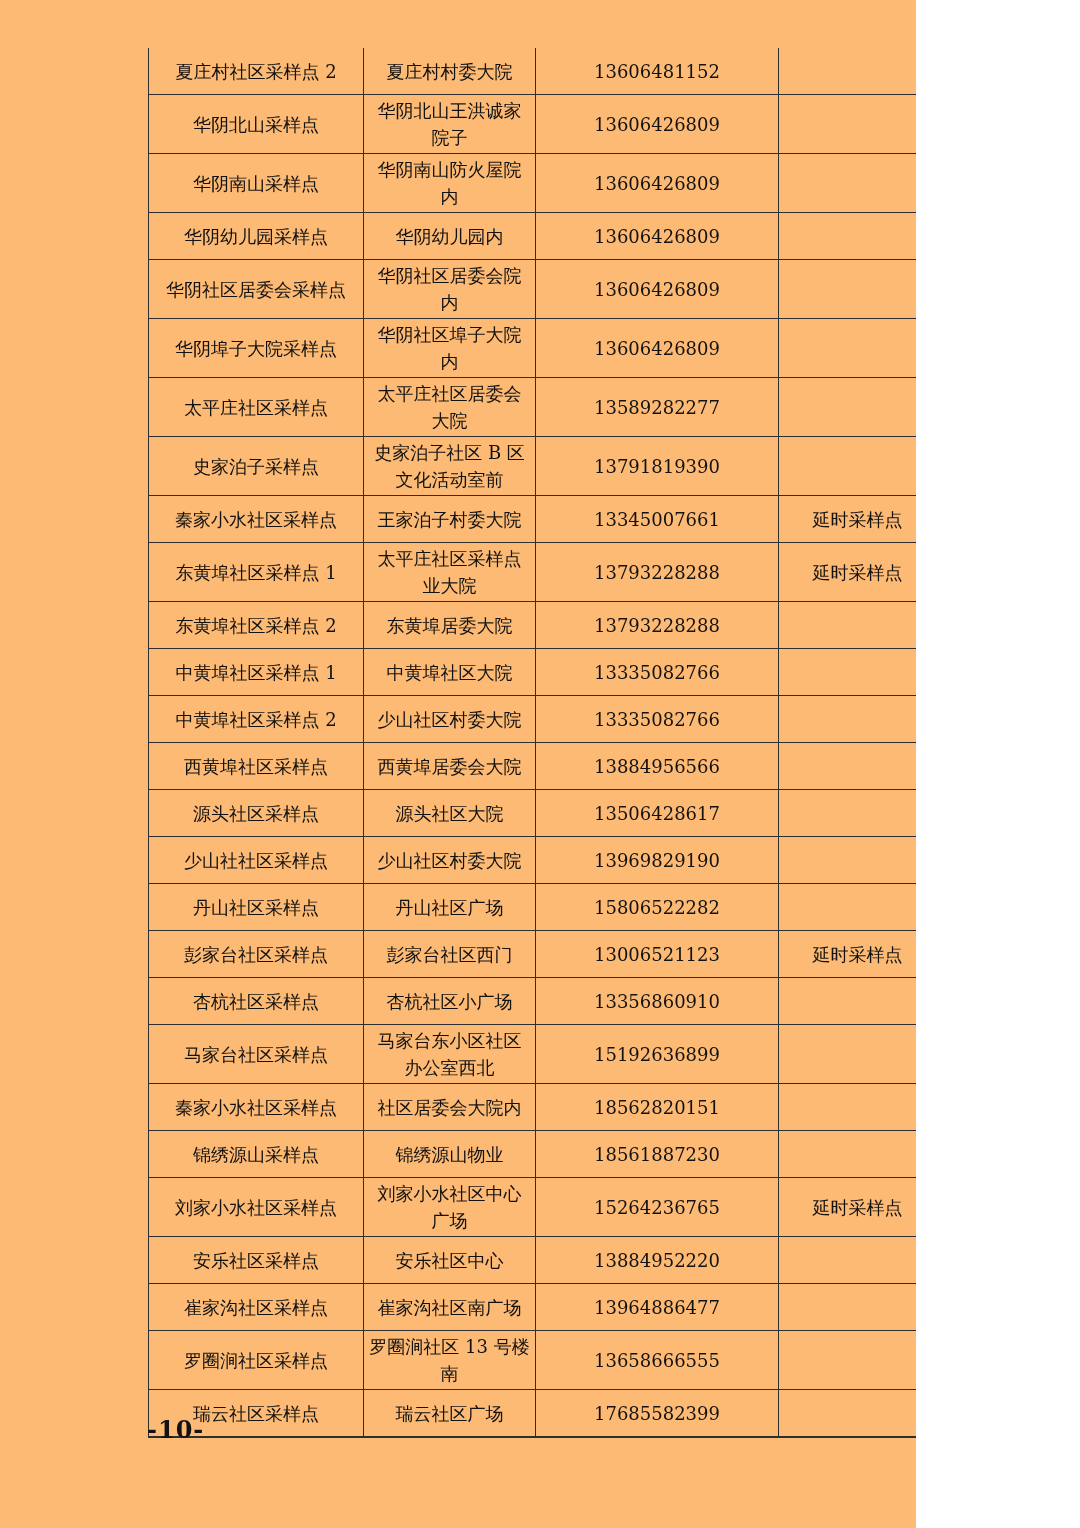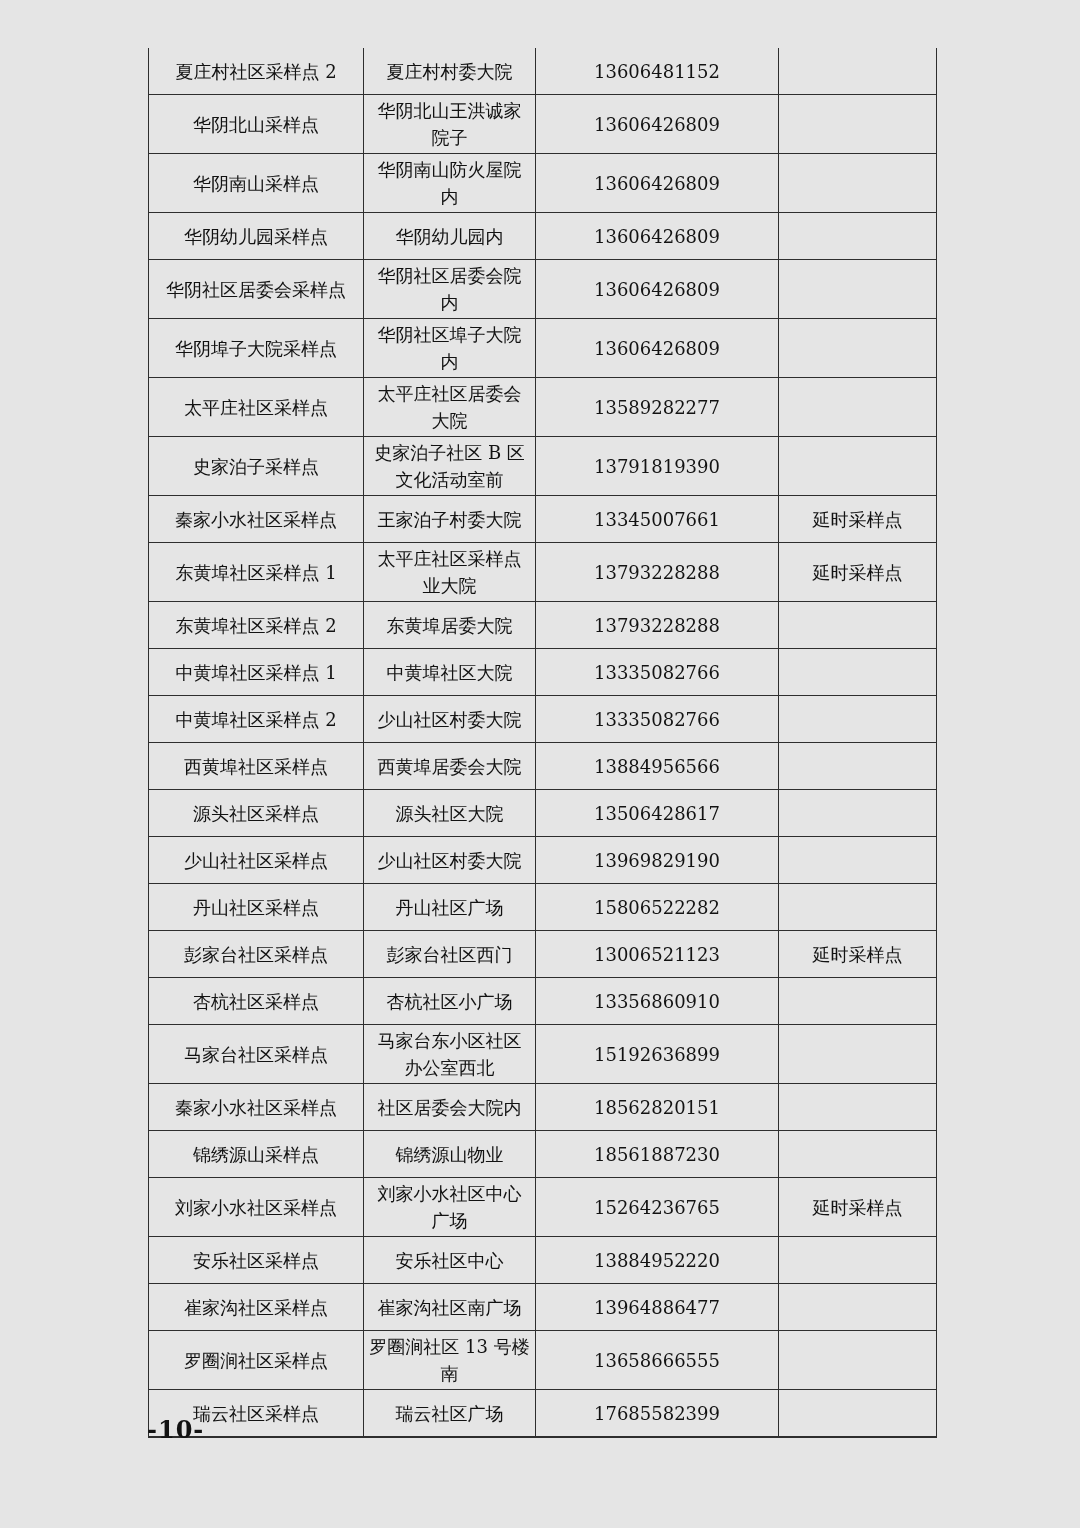--- a/index.html
+++ b/index.html
@@ -8,23 +8,23 @@
     background: #ffffff;
   }
   body {
     width: 1080px;
     height: 1528px;
     font-family: "DejaVu Serif", "Liberation Serif", serif;
     color: #121212;
   }
   .page {
     position: relative;
-    width: 1080px;
+    width: 916px;
     height: 1528px;
-    background: #e5e5e5;
+    background: #fdba74;
     overflow: hidden;
   }
   table.sampling {
     position: absolute;
     left: 148px;
     top: 48px;
     width: 788px;
     border-collapse: collapse;
     table-layout: fixed;
   }

